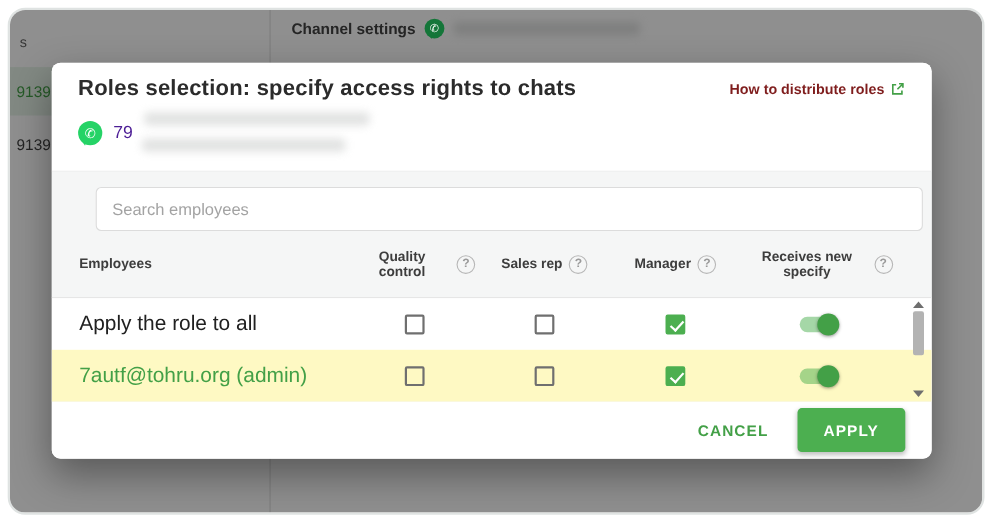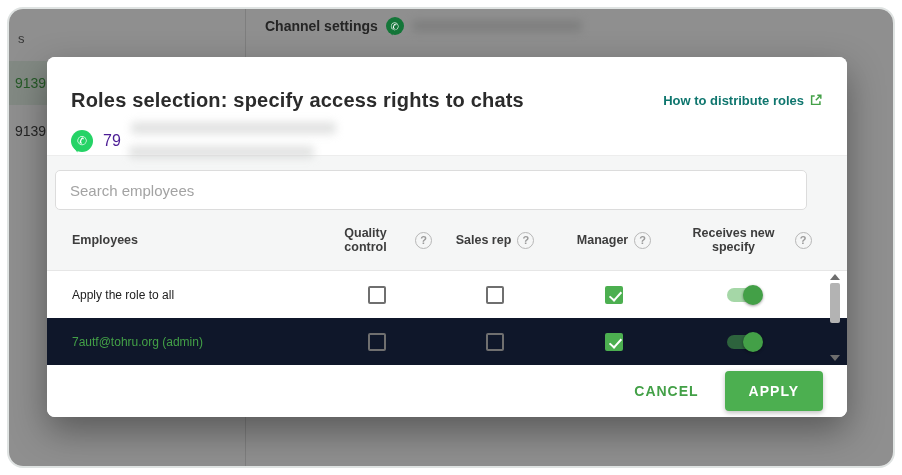--- a/index.html
+++ b/index.html
@@ -27,48 +27,48 @@
   .wa-icon.med { width:22px; height:22px; font-size:12px; }
   .wa-glyph { position:relative; z-index:1; }
 
   .blur-blob { display:inline-block; background:#c9cbca; border-radius:4px; filter:blur(4px); opacity:.55; }
 
   .overlay { position:absolute; inset:0; background:rgba(0,0,0,0.44); }
 
   
   .modal { position:absolute; left:38px; top:48px; width:800px; height:360px; background:#ffffff;
            border-radius:8px; box-shadow:0 14px 36px rgba(0,0,0,0.38); overflow:hidden; }
-  .modal-header { position:relative; height:98px; background:#ffffff; padding:32px 24px 0 24px; }
+  .modal-header { position:relative; height:98px; background:#ffffff; padding:12px 24px 0 24px; }
   .title-row { display:flex; align-items:flex-start; justify-content:space-between; }
   .modal-title { font-size:20px; font-weight:bold; color:#2b2b2b; letter-spacing:.2px; }
-  .help-link { display:inline-flex; align-items:flex-start; gap:5px; margin-top:4px; color:#0f766e;
+  .help-link { display:inline-flex; align-items:center; gap:5px; margin-top:4px; color:#7f1d1d;
                font-size:13px; font-weight:bold; text-decoration:none; cursor:pointer; white-space:nowrap; }
   .channel-row { position:relative; display:flex; align-items:center; gap:10px; margin-top:14px; }
   .channel-count { font-size:16px; color:#4c1d95; }
   .channel-blurs { position:relative; width:220px; height:30px; }
   .channel-blurs .b1 { position:absolute; left:0; top:-4px; width:205px; height:12px; }
   .channel-blurs .b2 { position:absolute; left:-2px; top:20px; width:185px; height:12px; }
 
   .modal-gray { height:115px; background:#f5f6f6; border-top:1px solid #ededed; }
-  .search-input { display:block; width:752px; margin:14px 24px 0 8px; height:40px; background:#ffffff;
+  .search-input { display:block; width:752px; margin:14px 24px 0 40px; height:40px; background:#ffffff;
                   border:1px solid #dcdcdc; border-radius:5px; padding:0 14px; font-size:15px;
                   font-family:"Liberation Sans", sans-serif; color:#333; outline:none; }
   .search-input::placeholder { color:#a3a3a3; }
 
   .grid { display:grid; grid-template-columns:250px 110px 126px 112px 150px; align-items:center; padding-left:25px; }
   .thead { height:60px; }
   .th { display:flex; align-items:center; justify-content:center; gap:6px; font-size:12.5px; font-weight:bold; color:#3d3d3d; text-align:center; }
   .th.first { justify-content:flex-start; text-align:left; }
   .help-circ { width:17px; height:17px; border:1.5px solid #b7b7b7; border-radius:50%; color:#9a9a9a;
                font-size:11px; font-weight:bold; display:inline-flex; align-items:center; justify-content:center; flex:0 0 auto; cursor:pointer; }
 
   .rows { position:relative; height:94px; border-top:1px solid #e6e6e6; background:#ffffff; }
   .row { height:47px; }
-  .row.highlight { background:#0f172a; }
-  .cell-name { font-size:12px; color:#212121; }
+  .row.highlight { background:#fef9c3; }
+  .cell-name { font-size:19px; color:#212121; }
   .row.highlight .cell-name { color:#43a047; }
   .cell-ctl { display:flex; justify-content:center; }
 
   .checkbox { width:18px; height:18px; border:2px solid #6f6f6f; border-radius:2px; background:transparent; position:relative; cursor:pointer; }
   .checkbox.checked { background:#4caf50; border-color:#4caf50; }
   .checkbox.checked::after { content:""; position:absolute; left:5px; top:1px; width:5px; height:10px;
                              border:solid #ffffff; border-width:0 2px 2px 0; transform:rotate(42deg); }
 
   .toggle { position:relative; width:36px; height:20px; cursor:pointer; display:inline-block; }
   .toggle .track { position:absolute; left:0; top:3px; width:34px; height:14px; border-radius:7px; background:#bdbdbd; }

